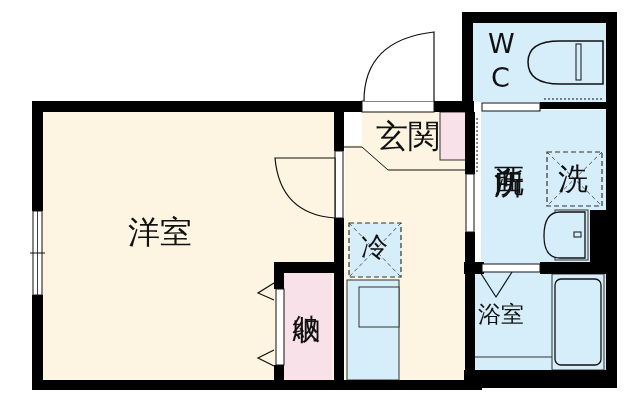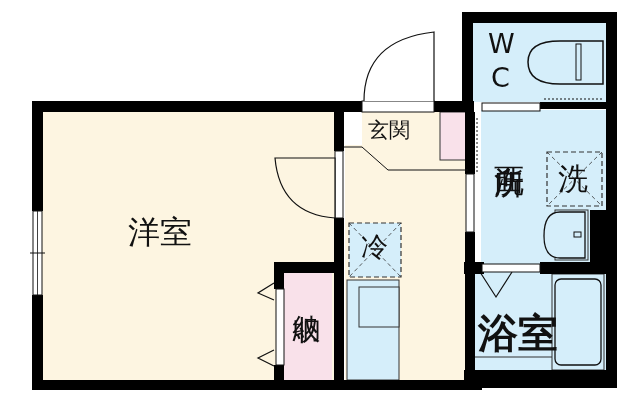--- a/index.html
+++ b/index.html
@@ -102,20 +102,20 @@
 
   <rect x="482" y="103" width="58" height="8" fill="#fff" stroke="#111" stroke-width="1"></rect>
   <line x1="544" y1="99" x2="604" y2="99" stroke="#111" stroke-width="1" stroke-dasharray="2,2"></line>
 
   <rect x="482" y="264" width="58" height="8" fill="#fff" stroke="#111" stroke-width="1"></rect>
 
   <polyline points="344,147 362,147 388,170 468,170" fill="none" stroke="#111" stroke-width="1"></polyline>
 </svg>
 
 <div class="lbl" style="left:128px;top:216px;font-size:32px;">洋室</div>
-<div class="lbl" style="left:368px;top:120px;font-size:21px;">玄関</div>
+<div class="lbl" style="left:376px;top:120px;font-size:32px;">玄関</div>
 <div class="lbl" style="left:488px;top:30px;font-size:27px;">W</div>
 <div class="lbl" style="left:491px;top:64px;font-size:27px;">C</div>
 <div class="lbl vlbl" style="left:494px;top:142px;font-size:30px;letter-spacing:1px;">洗面所</div>
 <div class="lbl" style="left:558px;top:164px;font-size:30px;">洗</div>
 <div class="lbl" style="left:361px;top:233px;font-size:27px;">冷</div>
 <div class="lbl vlbl" style="left:292px;top:293px;font-size:28px;">収納</div>
-<div class="lbl" style="left:478px;top:313px;font-size:40px;font-weight:bold;">浴室</div>
+<div class="lbl" style="left:478px;top:303px;font-size:23px;">浴室</div>
 
 </body></html>

